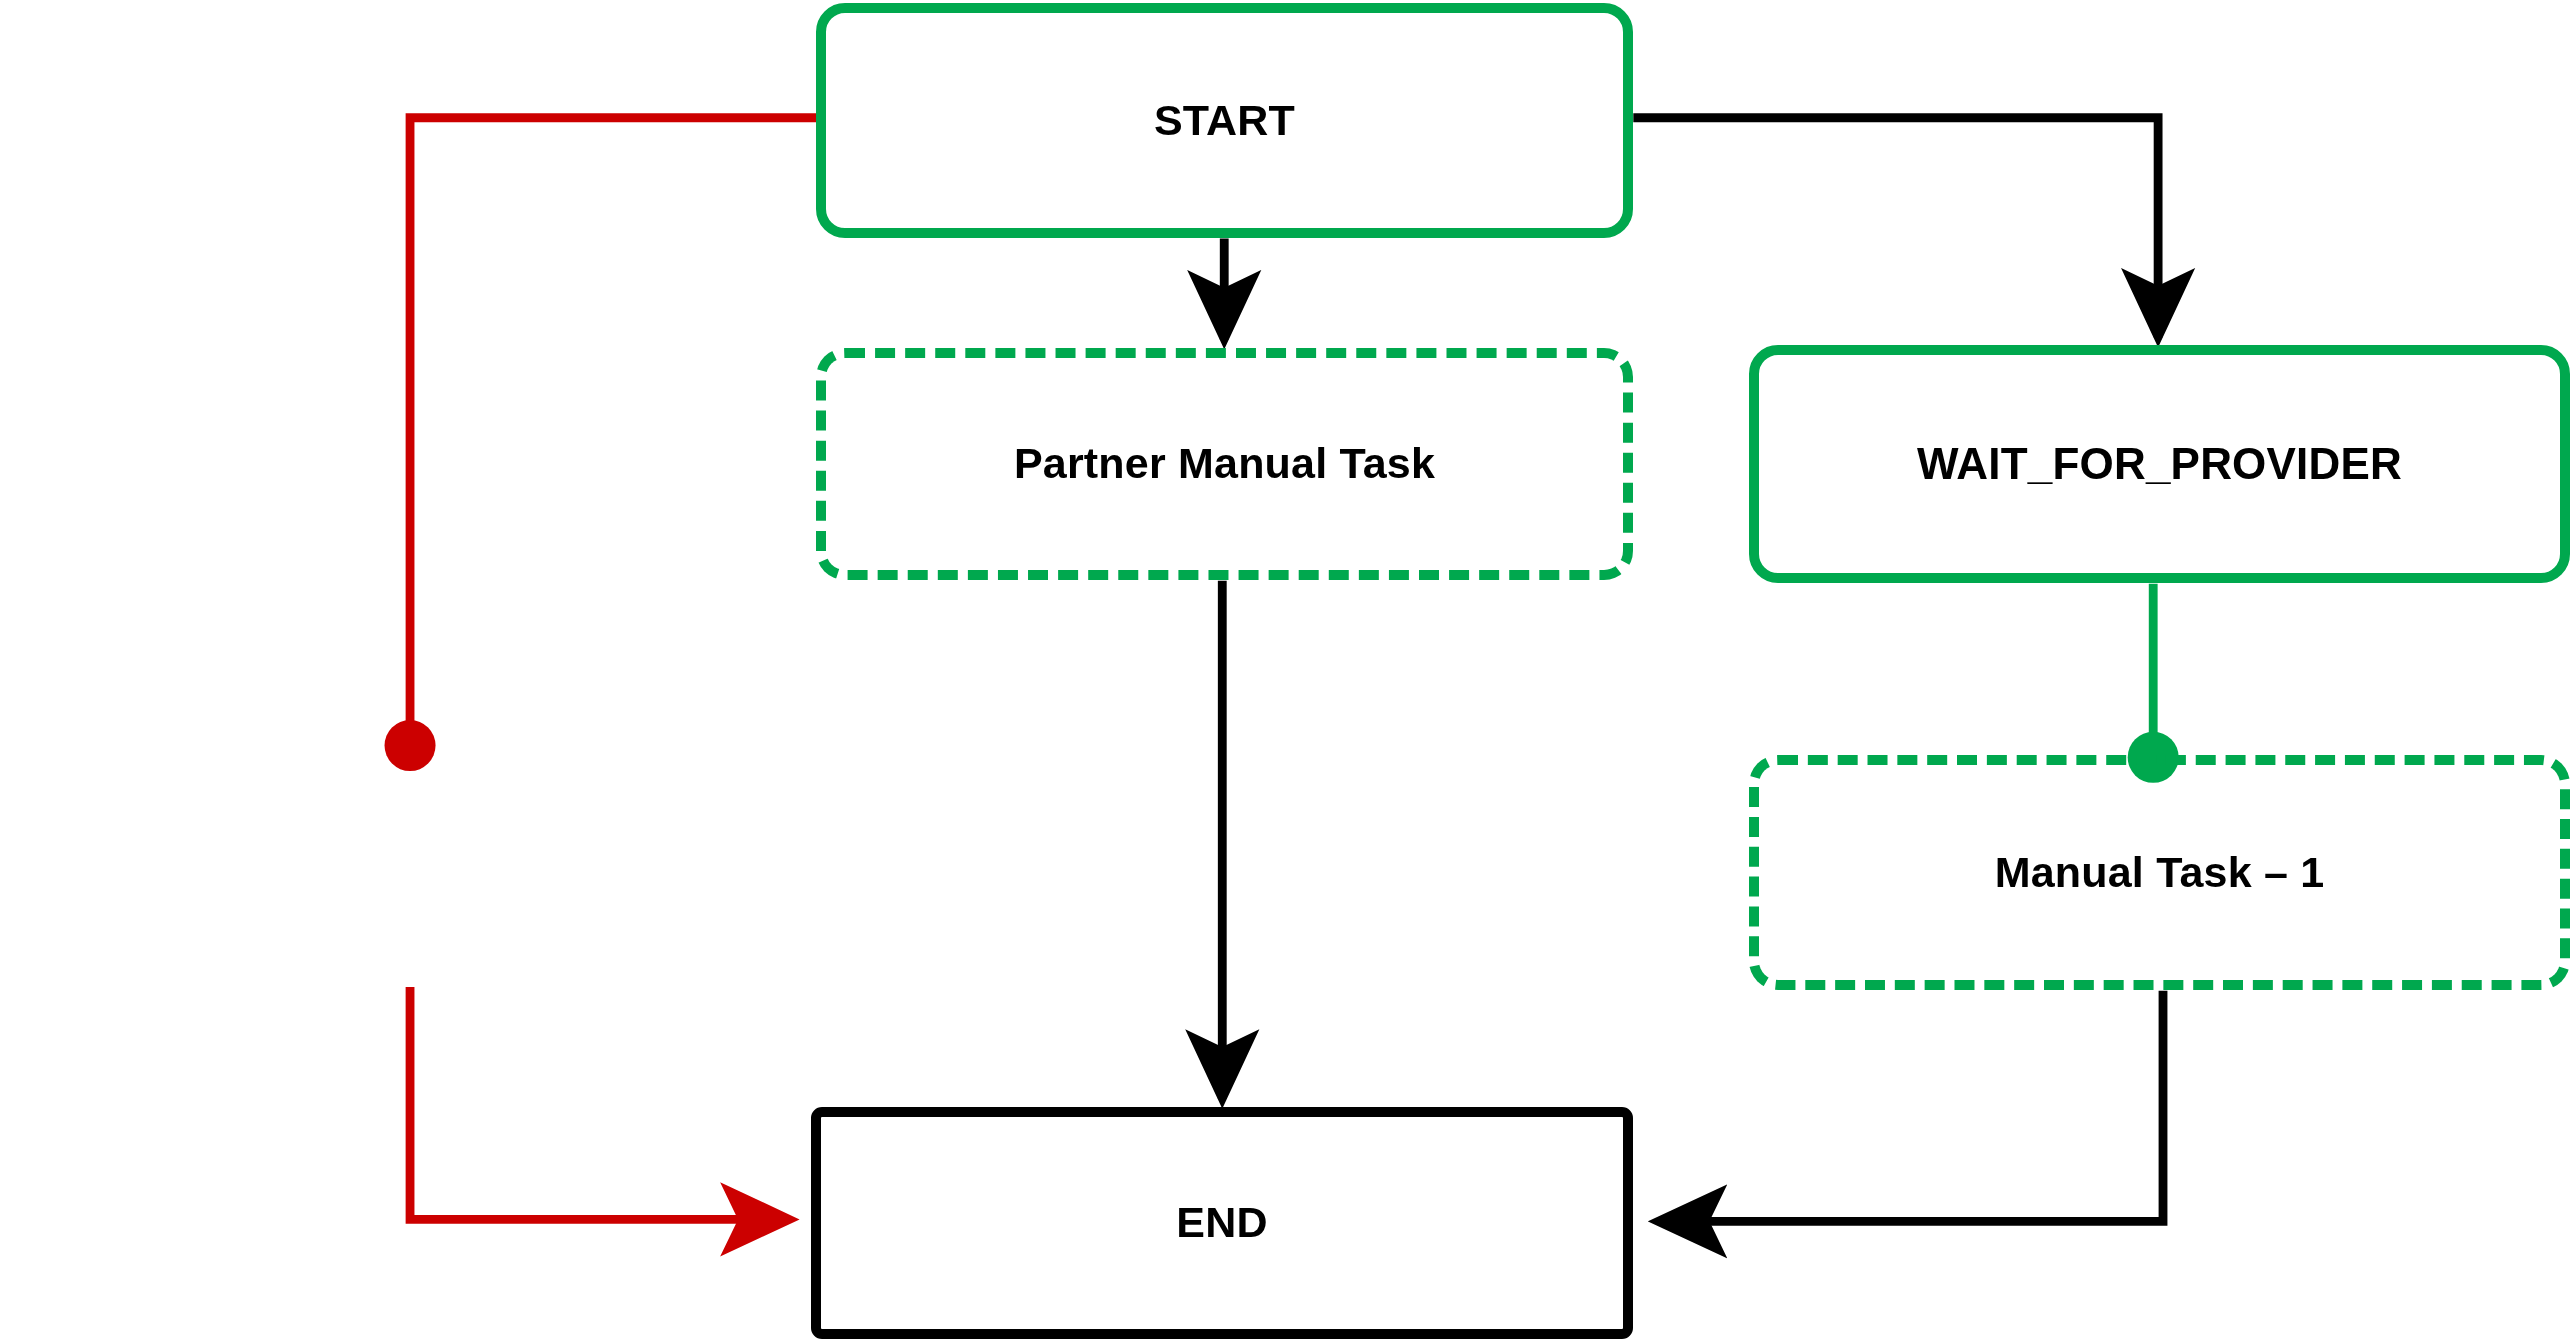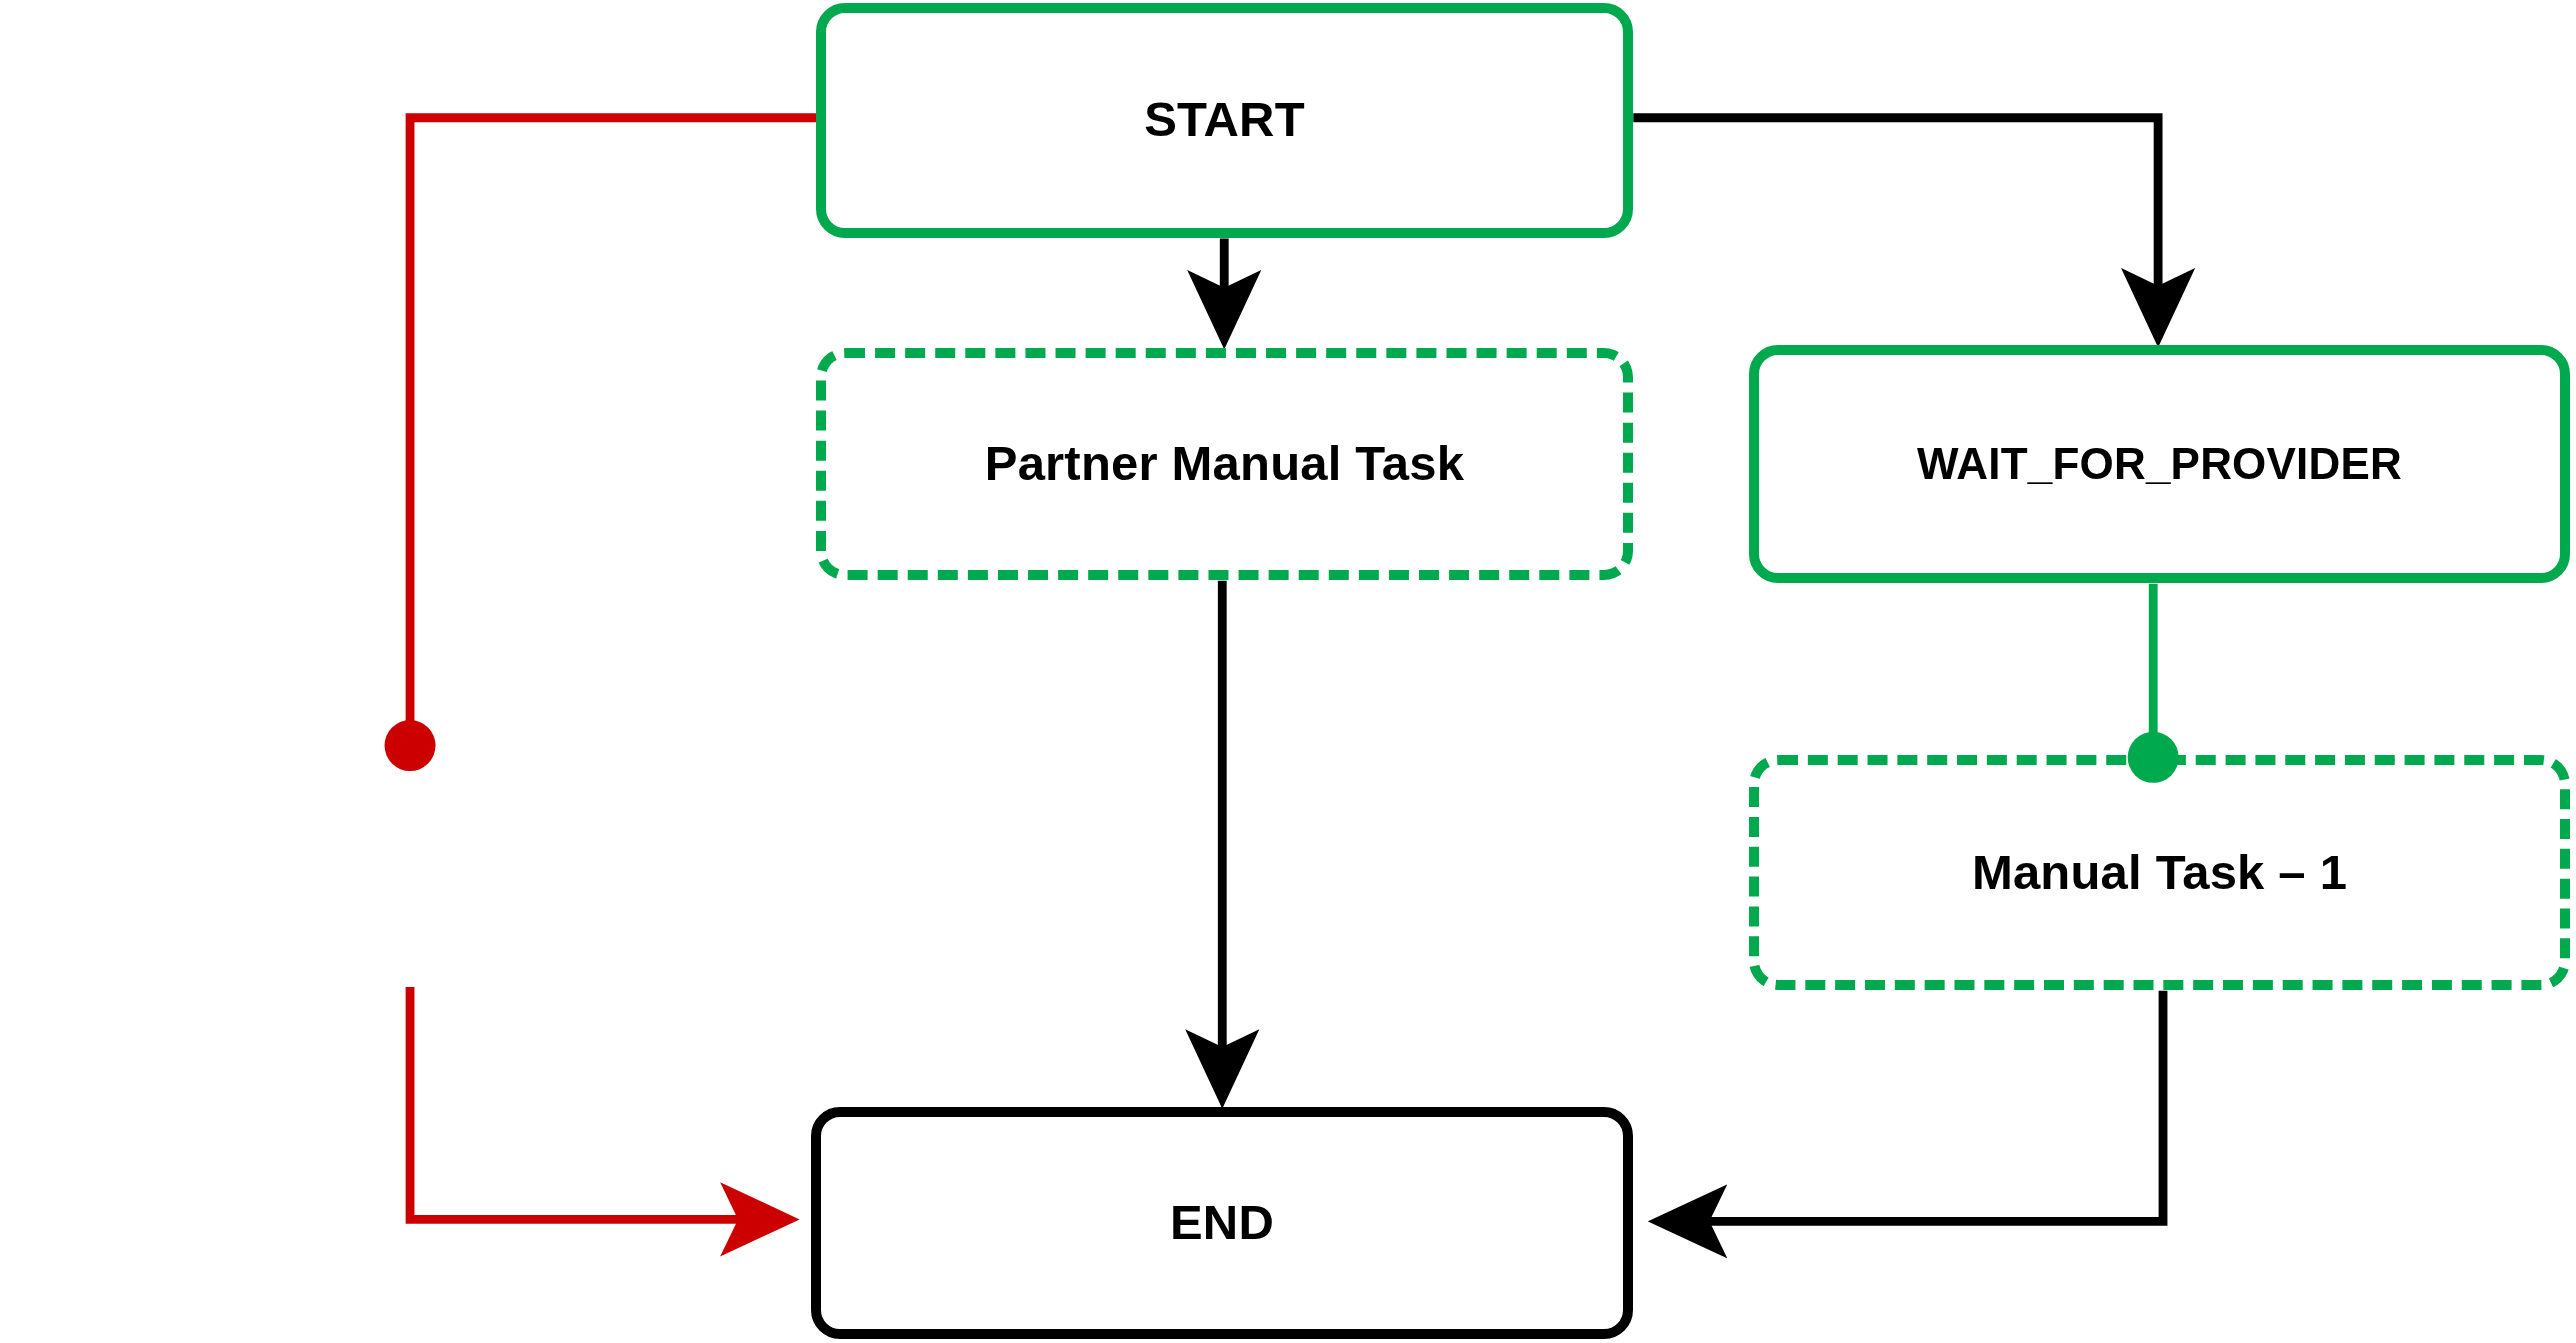--- a/index.html
+++ b/index.html
@@ -30,21 +30,21 @@
     box-sizing: border-box;
     display: flex;
     align-items: center;
     justify-content: center;
     background: transparent;
     z-index: 5;
   }
   .node .node-label {
     color: #000000;
     font-weight: bold;
-    font-size: 49px;
+    font-size: 43px;
     letter-spacing: 0.2px;
     line-height: 1.1;
     text-align: center;
     white-space: nowrap;
     user-select: none;
   }
   .node-start {
     left: 816px;  top: 2.9px;
     width: 817px; height: 235px;
     border: 10.8px solid #00a84e;
@@ -73,21 +73,21 @@
   .node-manual2 {
     left: 7.8px;    top: 750px;
     width: 797px; height: 235px;
     border: 10.8px solid #cc0000;
     border-radius: 29px;
   }
   .node-end {
     left: 811px;  top: 1107px;
     width: 822px; height: 232px;
     border: 10.8px solid #000000;
-    border-radius: 29px;
+    border-radius: 11px;
   }
 </style>
 </head>
 <body>
 
 <div id="canvas">
 
   <svg id="edge-layer" viewBox="0 0 2626 1370" xmlns="http://www.w3.org/2000/svg">
     <defs>
       <marker id="arrow-black" viewBox="0 0 12 12" refX="10.5" refY="6" markerWidth="9" markerHeight="9" orient="auto-start-reverse">

